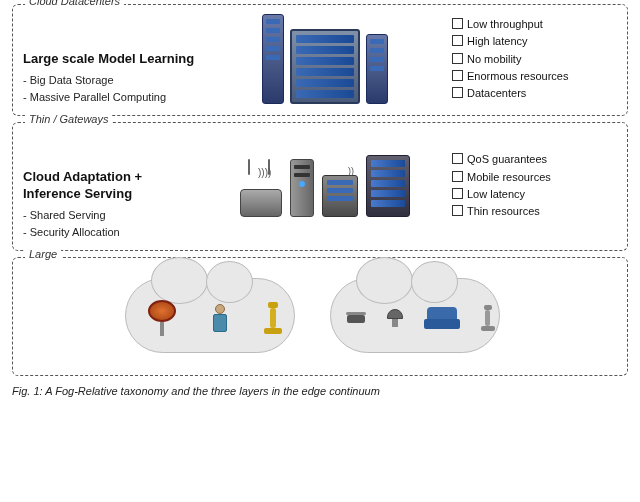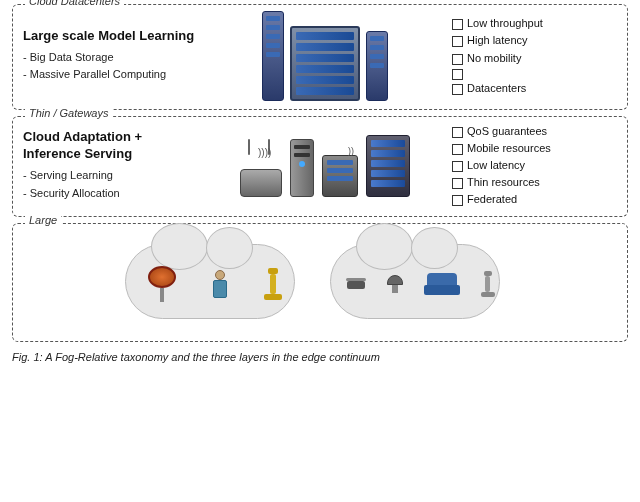--- a/index.html
+++ b/index.html
@@ -44,20 +44,21 @@
     .section-content {
       display: flex;
       align-items: center;
       gap: 8px;
     }
 
     
     .left-block {
       width: 175px;
       flex-shrink: 0;
+      margin-top: 40px;
     }
 
     .section-title {
       font-size: 13px;
       font-weight: bold;
       margin-bottom: 4px;
       line-height: 1.3;
     }
 
     .section-bullets {
@@ -80,21 +81,21 @@
     }
 
     
     .right-block {
       width: 165px;
       flex-shrink: 0;
     }
 
     .checklist-item {
       display: flex;
-      align-items: center;
+      align-items: flex-start;
       gap: 4px;
       font-size: 11px;
       line-height: 1.55;
     }
 
     .checkbox-icon {
       width: 11px;
       height: 11px;
       border: 1.5px solid #333;
       flex-shrink: 0;
@@ -321,37 +322,38 @@
         <div class="checklist-item">
           <div class="checkbox-icon"></div>
           <span>High latency</span>
         </div>
         <div class="checklist-item">
           <div class="checkbox-icon"></div>
           <span>No mobility</span>
         </div>
         <div class="checklist-item">
           <div class="checkbox-icon"></div>
+          <span>Enormous resources</span>
         </div>
         <div class="checklist-item">
           <div class="checkbox-icon"></div>
           <span>Datacenters</span>
         </div>
       </div>
     </div>
   </div>
 
   <div class="section">
     <span class="section-label">Thin / Gateways</span>
     <div class="section-content">
 
       <div class="left-block">
         <div class="section-title">Cloud Adaptation + Inference Serving</div>
         <div class="section-bullets">
-          <div>Serving Learning</div>
+          <div>Shared Serving</div>
           <div>Security Allocation</div>
         </div>
       </div>
 
       <div class="center-block">
         <div class="devices-row">
 
           <div style="position:relative;width:42px;height:58px;">
             <div style="position:absolute;top:0;left:8px;width:2px;height:16px;background:#666;border-radius:1px;"></div>
             <div style="position:absolute;top:0;left:28px;width:2px;height:16px;background:#666;border-radius:1px;"></div>
@@ -393,24 +395,20 @@
           <span>Mobile resources</span>
         </div>
         <div class="checklist-item">
           <div class="checkbox-icon"></div>
           <span>Low latency</span>
         </div>
         <div class="checklist-item">
           <div class="checkbox-icon"></div>
           <span>Thin resources</span>
         </div>
-        <div class="checklist-item">
-          <div class="checkbox-icon"></div>
-          <span>Federated</span>
-        </div>
       </div>
     </div>
   </div>
 
   <div class="section robots-section">
     <span class="section-label">Large</span>
     <div class="robots-content">
 
       <div class="cloud-group">
         <div class="cloud-shape"></div>

